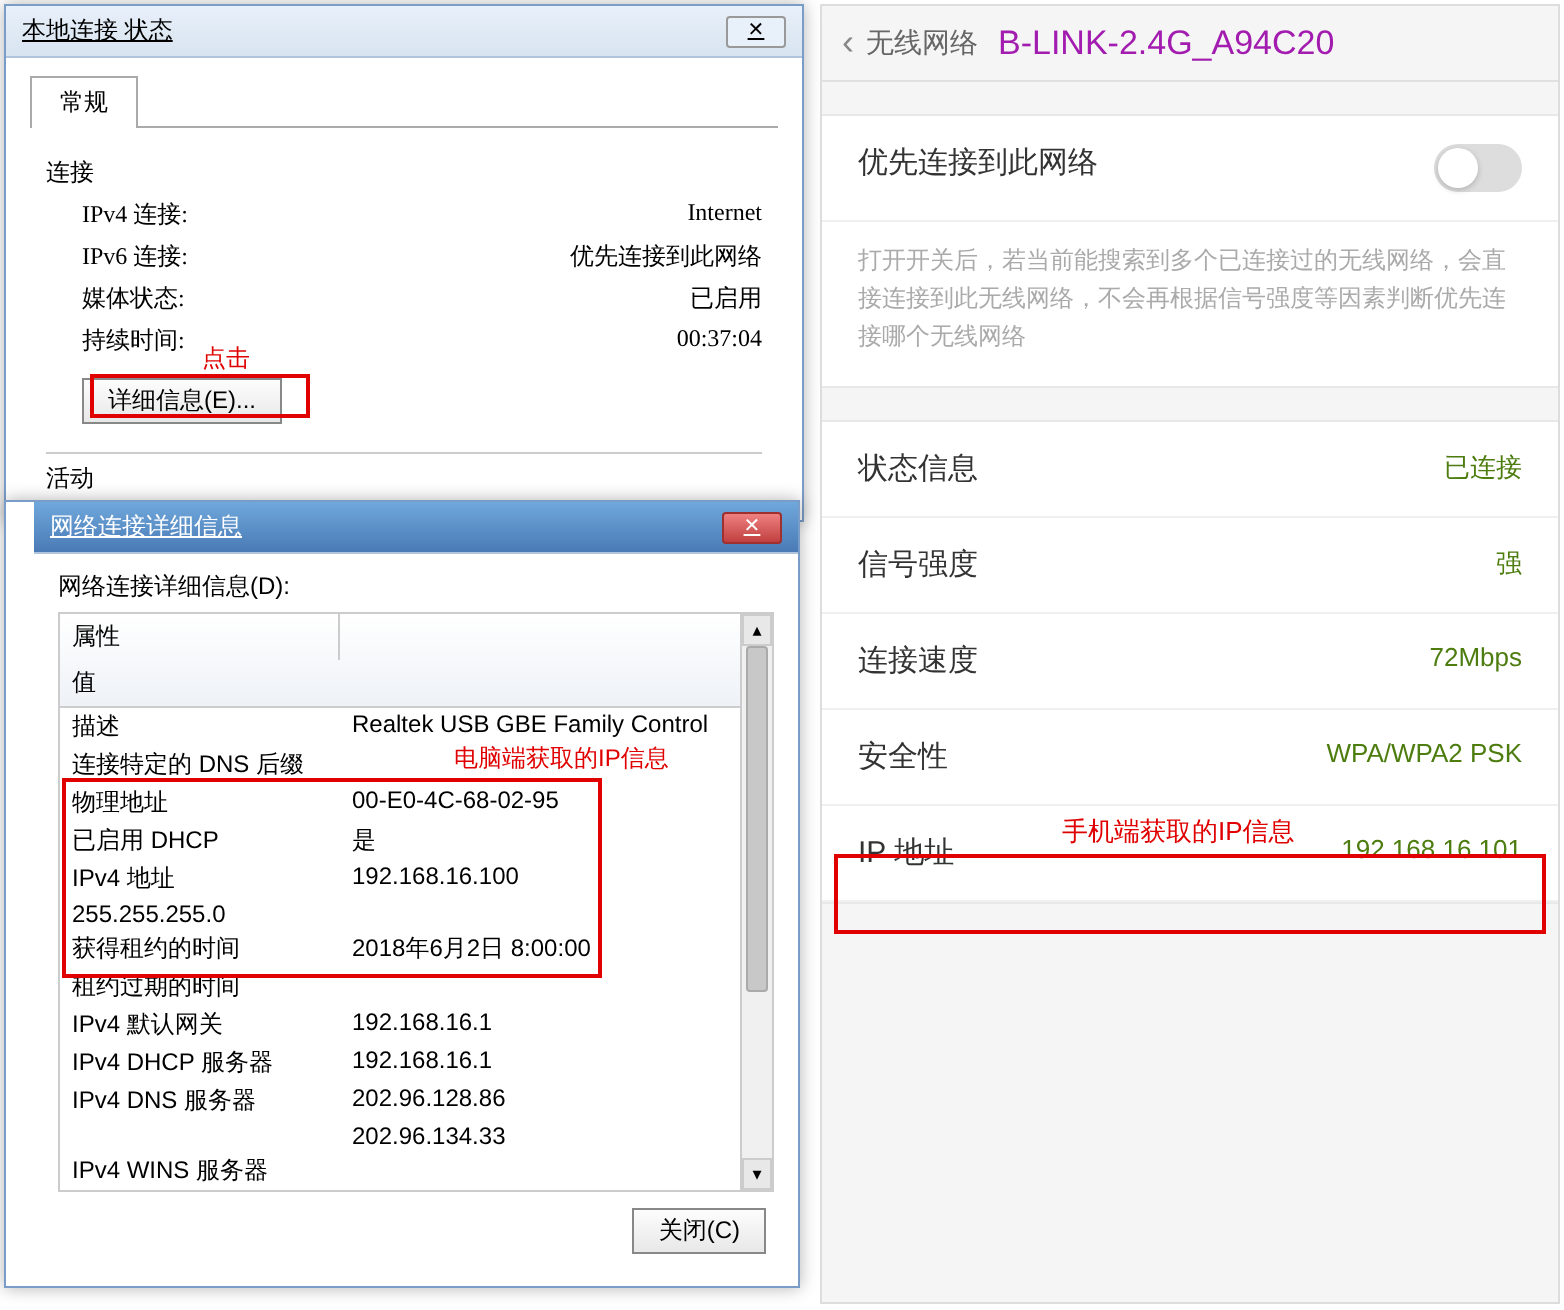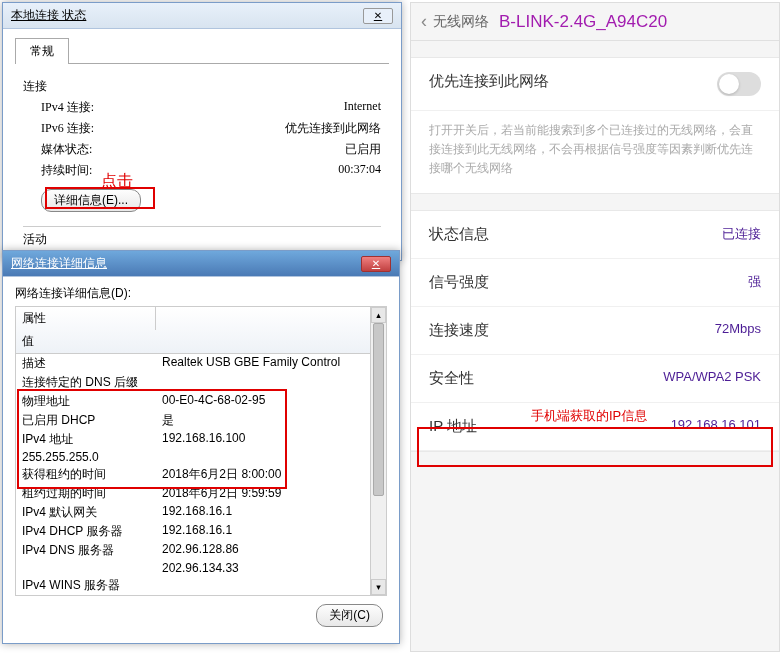--- a/index.html
+++ b/index.html
@@ -84,44 +84,45 @@
       justify-content: space-between;
       padding: 2px 0;
       font-size: 12px;
     }
     .conn-label-indent {
       padding-left: 18px;
       font-family: Liberation Serif, serif;
     }
     .annotation-red {
       color: #e00000;
-      font-size: 16px;
+      font-size: 12px;
       font-weight: normal;
       position: absolute;
     }
     .red-box {
       border: 2px solid #e00000;
       position: absolute;
       pointer-events: none;
     }
     .btn {
       display: inline-block;
       background: linear-gradient(to bottom, #fdfdfd, #e8e8e8);
       border: 1px solid #888;
-      border-radius: 10px;
+      border-radius: 0;
       padding: 2px 12px;
       font-size: 12px;
       cursor: pointer;
     }
     
     .dialog2 {
       position: absolute;
       top: 250px;
       left: 2px;
       width: 398px;
+      padding-left: 14px;
     }
     .dialog2 .win-titlebar {
       background: linear-gradient(to bottom, #6fa8dc, #4a7ab5);
       color: #fff;
     }
     .details-table-wrap {
       border: 1px solid #ccc;
       max-height: 290px;
       overflow: hidden;
       font-size: 12px;
@@ -179,21 +180,21 @@
     .mobile-row {
       display: flex;
       justify-content: space-between;
       align-items: flex-start;
       padding: 14px 18px;
       font-size: 15px;
       color: #333;
       border-bottom: 1px solid #f0f0f0;
     }
     .mobile-row:last-child { border-bottom: none; }
-    .mobile-row .value { color: #4c1d95; font-size: 13px; }
+    .mobile-row .value { color: #4d7c0f; font-size: 13px; }
     .mobile-desc {
       padding: 10px 18px 14px 18px;
       color: #aaa;
       font-size: 12px;
       line-height: 1.6;
     }
     .toggle {
       width: 44px;
       height: 24px;
       background: #ddd;
@@ -325,21 +326,20 @@
           </div>
           <div class="details-row">
             <div class="col-val">255.255.255.0</div>
           </div>
           <div class="details-row">
             <div class="col-prop">获得租约的时间</div>
             <div class="col-val">2018年6月2日 8:00:00</div>
           </div>
           <div class="details-row">
             <div class="col-prop">租约过期的时间</div>
-            <div class="col-val">2018年6月2日 9:59:59</div>
           </div>
           <div class="details-row">
             <div class="col-prop">IPv4 默认网关</div>
             <div class="col-val">192.168.16.1</div>
           </div>
           <div class="details-row">
             <div class="col-prop">IPv4 DHCP 服务器</div>
             <div class="col-val">192.168.16.1</div>
           </div>
           <div class="details-row">
@@ -366,20 +366,21 @@
       <div class="scrollbar">
         <div class="scrollbar-btn" style="top:0;">▴</div>
         <div class="scrollbar-thumb"></div>
         <div class="scrollbar-btn" style="bottom:0;">▾</div>
       </div>
     </div>
     <div class="btn-area">
       <span class="btn">关闭(C)</span>
     </div>
 
+    <span class="annotation-red" style="top:94px; left:210px;">电脑端获取的IP信息</span>
     <div class="red-box" style="top:112px; left:14px; width:270px; height:100px;"></div>
   </div>
 </div>
 
 <div class="right-panel">
   <div class="mobile-header">
     <span class="mobile-back">‹</span>
     <span>无线网络</span>
     <span class="mobile-title">B-LINK-2.4G_A94C20</span>
   </div>

